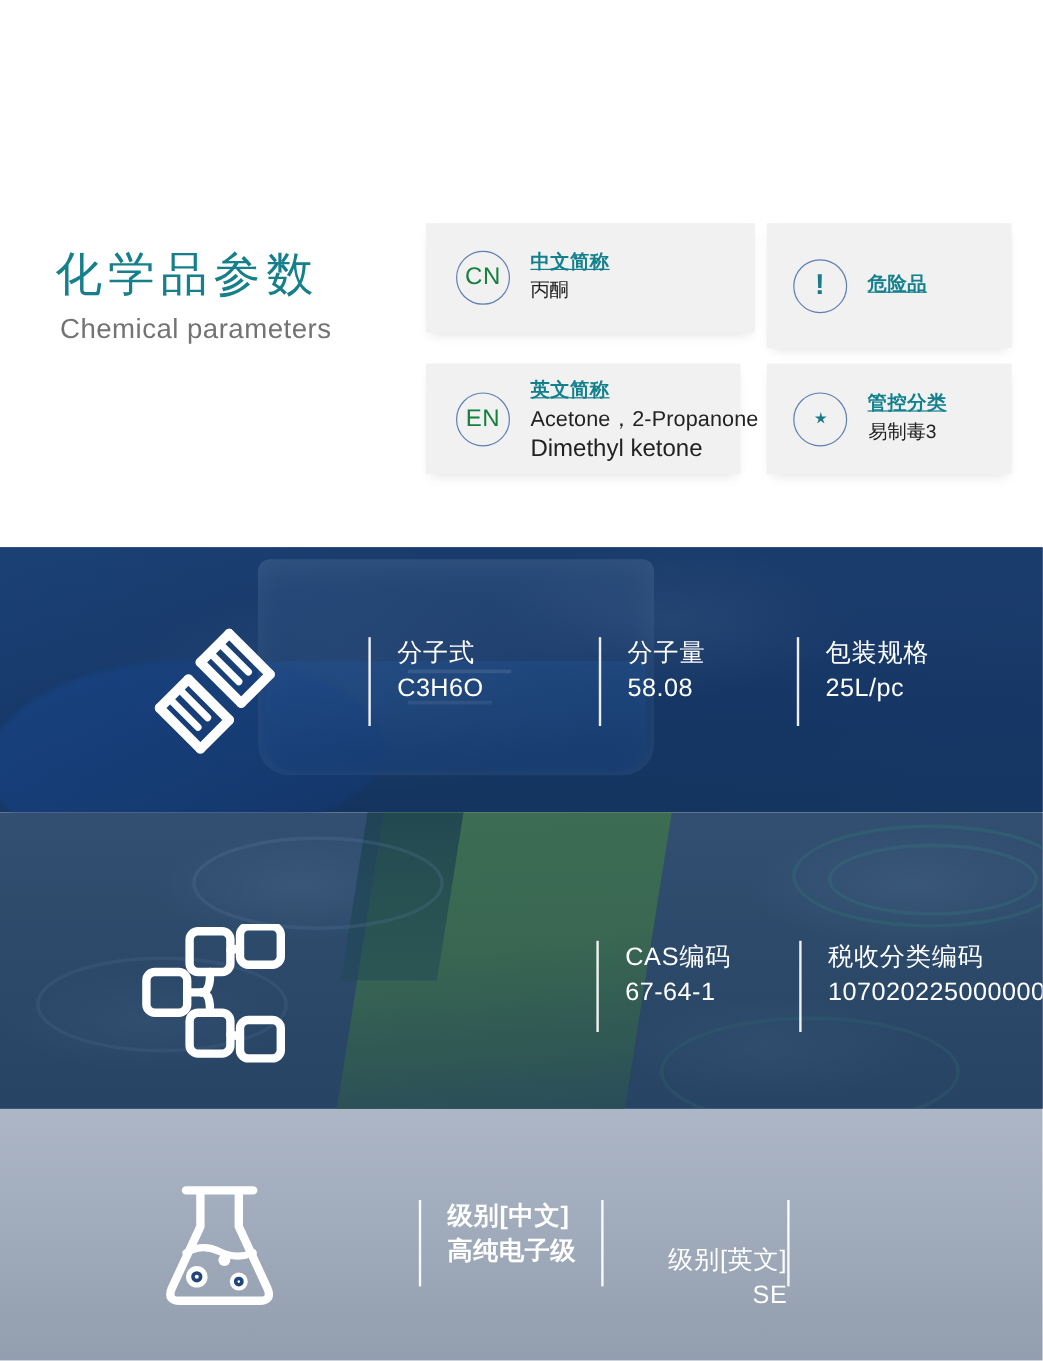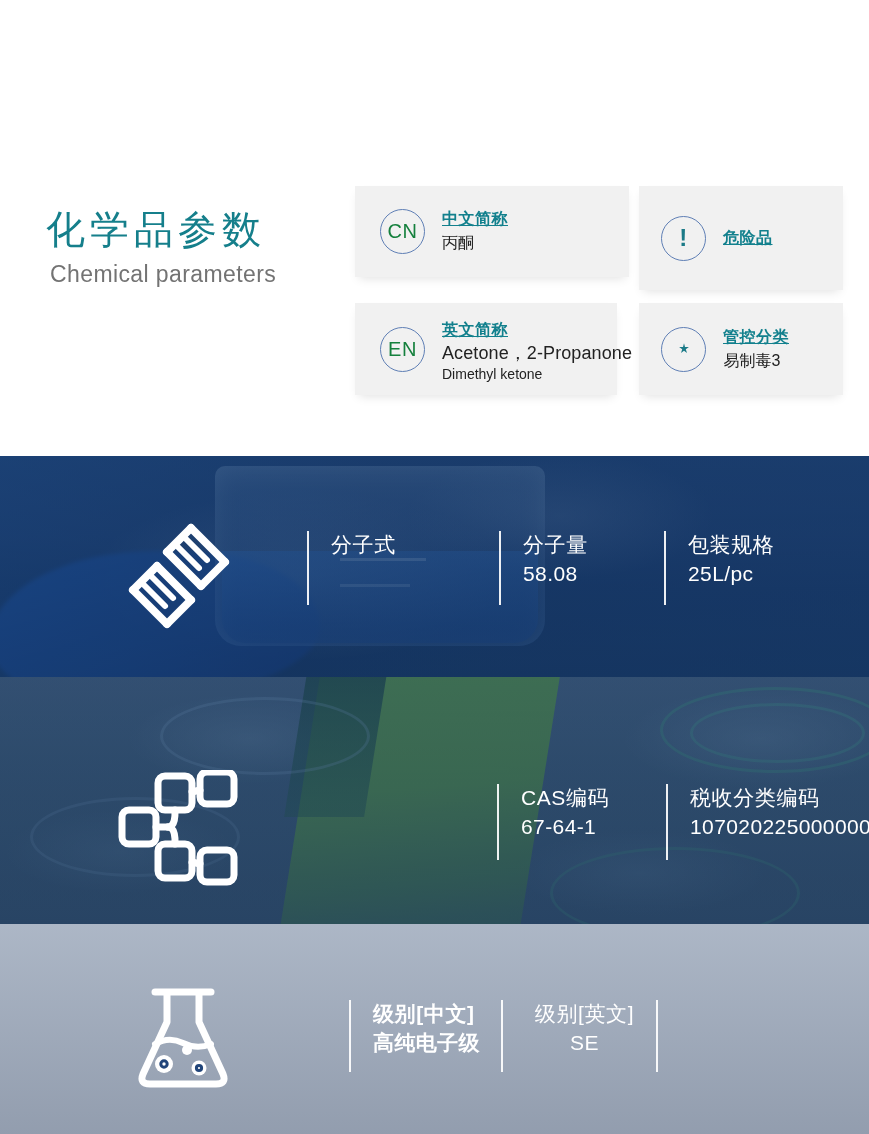--- a/index.html
+++ b/index.html
@@ -176,21 +176,21 @@
       </div>
     </div>
   </div>
 
   <div class="card" id="card-en">
     <div class="card-inner">
       <div class="circle">EN</div>
       <div class="card-text">
         <div class="card-title">英文简称</div>
         <div class="card-sub" id="en-sub">Acetone，2-Propanone，</div>
-        <div class="card-sub" id="en-sub2" style="font-size:14px;margin-top:0;">Dimethyl ketone</div>
+        <div class="card-sub" id="en-sub2" style="font-size:20px;margin-top:0;">Dimethyl ketone</div>
       </div>
     </div>
   </div>
 
   <div class="card" id="card-control">
     <div class="card-inner">
       <div class="circle star">
         <svg width="16" height="16" viewBox="0 0 16 16" aria-hidden="true">
           <path d="M8 2.2 L9.0 6.0 L12.9 6.0 L9.8 8.3 L11.0 12.0 L8 9.7 L5.0 12.0 L6.2 8.3 L3.1 6.0 L7.0 6.0 Z" fill="#1b7a87"></path>
         </svg>
@@ -232,20 +232,21 @@
           <path d="M26 70 L50 94" stroke-width="6"></path>
         </g>
       </svg>
     </div>
 
     <div class="fields" style="left:307px; top:531px; margin-top:-456px;">
       <div class="field">
         <div class="divider" style="height:74px;"></div>
         <div class="field-text f-pad" style="width:190px;">
           <div class="field-label">分子式</div>
+          <div class="field-value">C3H6O</div>
         </div>
       </div>
       <div class="field">
         <div class="divider" style="height:74px;"></div>
         <div class="field-text f-pad" style="width:163px;">
           <div class="field-label">分子量</div>
           <div class="field-value">58.08</div>
         </div>
       </div>
       <div class="field">
@@ -334,21 +335,21 @@
     <div class="fields" style="left:349px; top:1000px; margin-top:-924px;">
       <div class="field">
         <div class="divider" style="height:72px;"></div>
         <div class="field-text f-pad" style="width:150px;font-weight:bold;">
           <div class="field-label">级别[中文]</div>
           <div class="field-value">高纯电子级</div>
         </div>
       </div>
       <div class="field">
         <div class="divider" style="height:72px;"></div>
-        <div class="field-text f-pad" style="width:153px; text-align:center; padding-left:10px;">
+        <div class="field-text f-pad" style="width:153px; text-align:right; padding-left:10px;margin-top:37px;">
           <div class="field-label">级别[英文]</div>
           <div class="field-value">SE</div>
         </div>
       </div>
       <div class="field">
         <div class="divider" style="height:72px;"></div>
       </div>
     </div>
   </div>
 </div>

